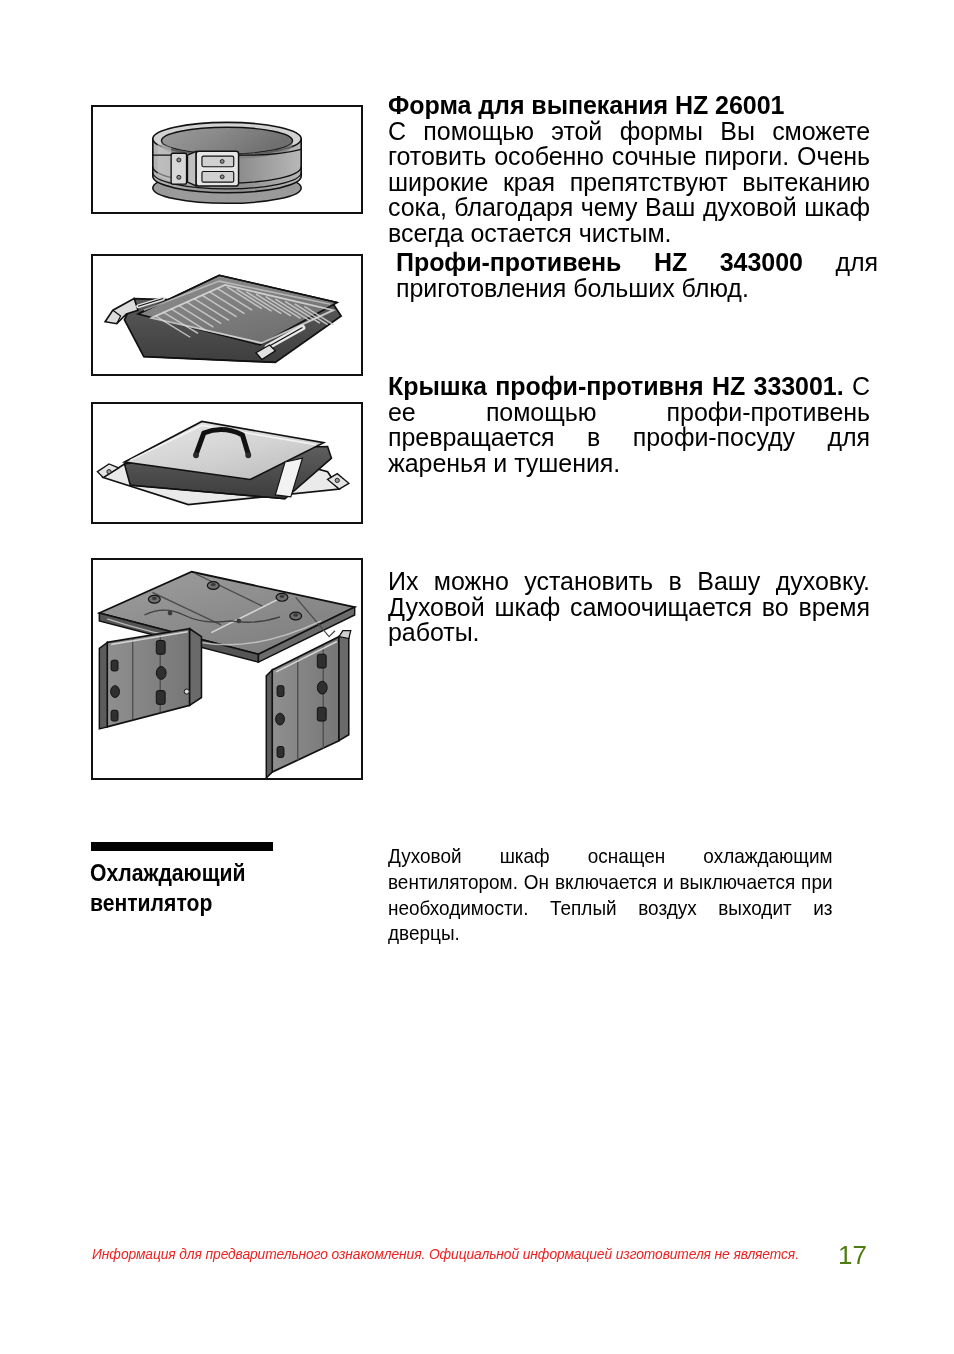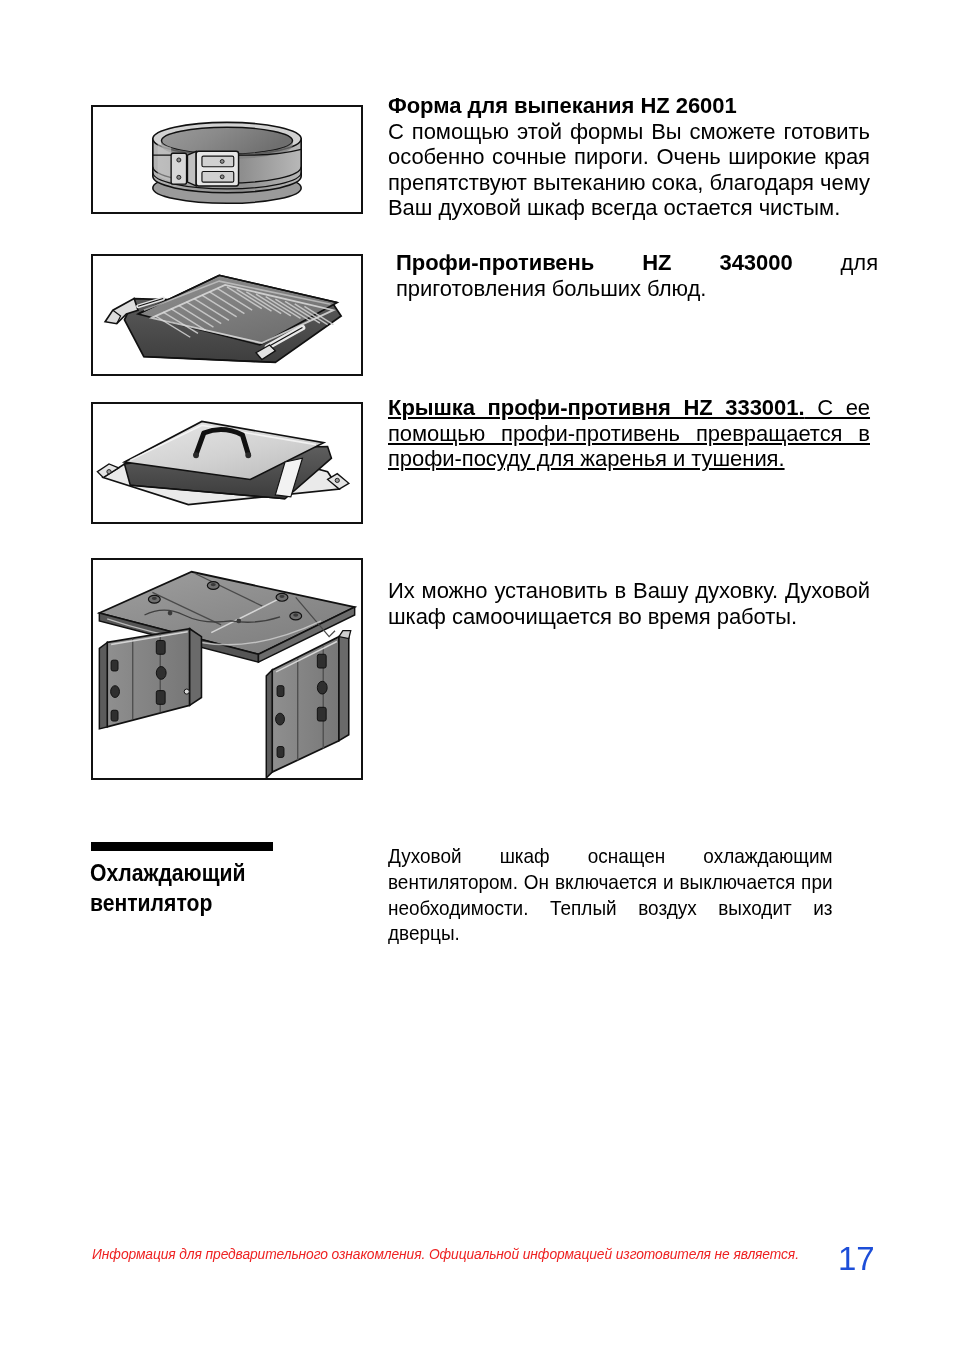--- a/index.html
+++ b/index.html
@@ -33,29 +33,29 @@
     background: #ffffff;
     box-sizing: border-box;
     overflow: hidden;
   }
   .acc-figure svg { display: block; width: 100%; height: 100%; }
 
   .acc-text {
     position: absolute;
     left: 388px;
     width: 482px;
-    font-size: 22px;
+    font-size: 25px;
     line-height: 25.6px;
     letter-spacing: -0.05px;
     text-align: justify;
     text-justify: inter-word;
   }
   .acc-text .hdr { font-weight: bold; }
   .acc-text p { margin: 0; }
-  .acc-text p.spaced { margin-top: 26px; }
+  .acc-text p.spaced { margin-top: 17px; }
 
   
   #cooling-section { position: absolute; left: 0; top: 836px; width: 954px; }
 
   .rule {
     position: absolute;
     left: 91px;
     top: 6px;
     width: 182px;
     height: 9px;
@@ -106,22 +106,22 @@
     color: #ee2222;
     letter-spacing: -0.1px;
     transform: scaleX(0.96);
     transform-origin: left top;
     white-space: nowrap;
   }
   #page-number {
     position: absolute;
     left: 838px;
     top: 0px;
-    font-size: 33px;
-    color: #1d4ed8;
+    font-size: 26px;
+    color: #4d7c0f;
   }
 </style>
 </head>
 <body>
 
 <div class="page">
 
   <div class="acc-row" style="top:0;">
     <div class="acc-figure" style="left:91px; top:105px; width:272px; height:109px;">
       <svg viewBox="0 0 272 109" preserveAspectRatio="xMidYMid meet">
@@ -266,21 +266,21 @@
         <circle cx="158" cy="53" r="3" fill="#2a2a2a"></circle>
 
         <path d="M8 76 L2 70 L14 62 L24 66 Z" fill="#e4e4e4" stroke="#111" stroke-width="1.4"></path>
         <path d="M252 88 L262 82 L250 72 L240 78 Z" fill="#e4e4e4" stroke="#111" stroke-width="1.4"></path>
         <circle cx="14" cy="70" r="2.2" fill="#9a9a9a" stroke="#111" stroke-width="0.9"></circle>
         <circle cx="250" cy="79" r="2.2" fill="#9a9a9a" stroke="#111" stroke-width="0.9"></circle>
 
         <path d="M36 84 L196 98" fill="none" stroke="#111" stroke-width="1.3"></path>
       </svg>
     </div>
-    <div class="acc-text" style="top:395px;text-decoration:underline;">
+    <div class="acc-text" style="top:374px;">
       <p><span class="hdr">Крышка профи-противня HZ 333001.</span><span> С ее помощью профи-противень превращается в профи-посуду для жаренья и тушения.</span></p>
     </div>
   </div>
 
   <div class="acc-row" style="top:0;">
     <div class="acc-figure" style="left:91px; top:558px; width:272px; height:222px;">
       <svg viewBox="0 0 272 222" preserveAspectRatio="xMidYMid meet">
         <defs>
           <linearGradient id="ecTop" x1="0.1" y1="0" x2="0.9" y2="1">
             <stop offset="0%" stop-color="#9d9d9d"></stop>

